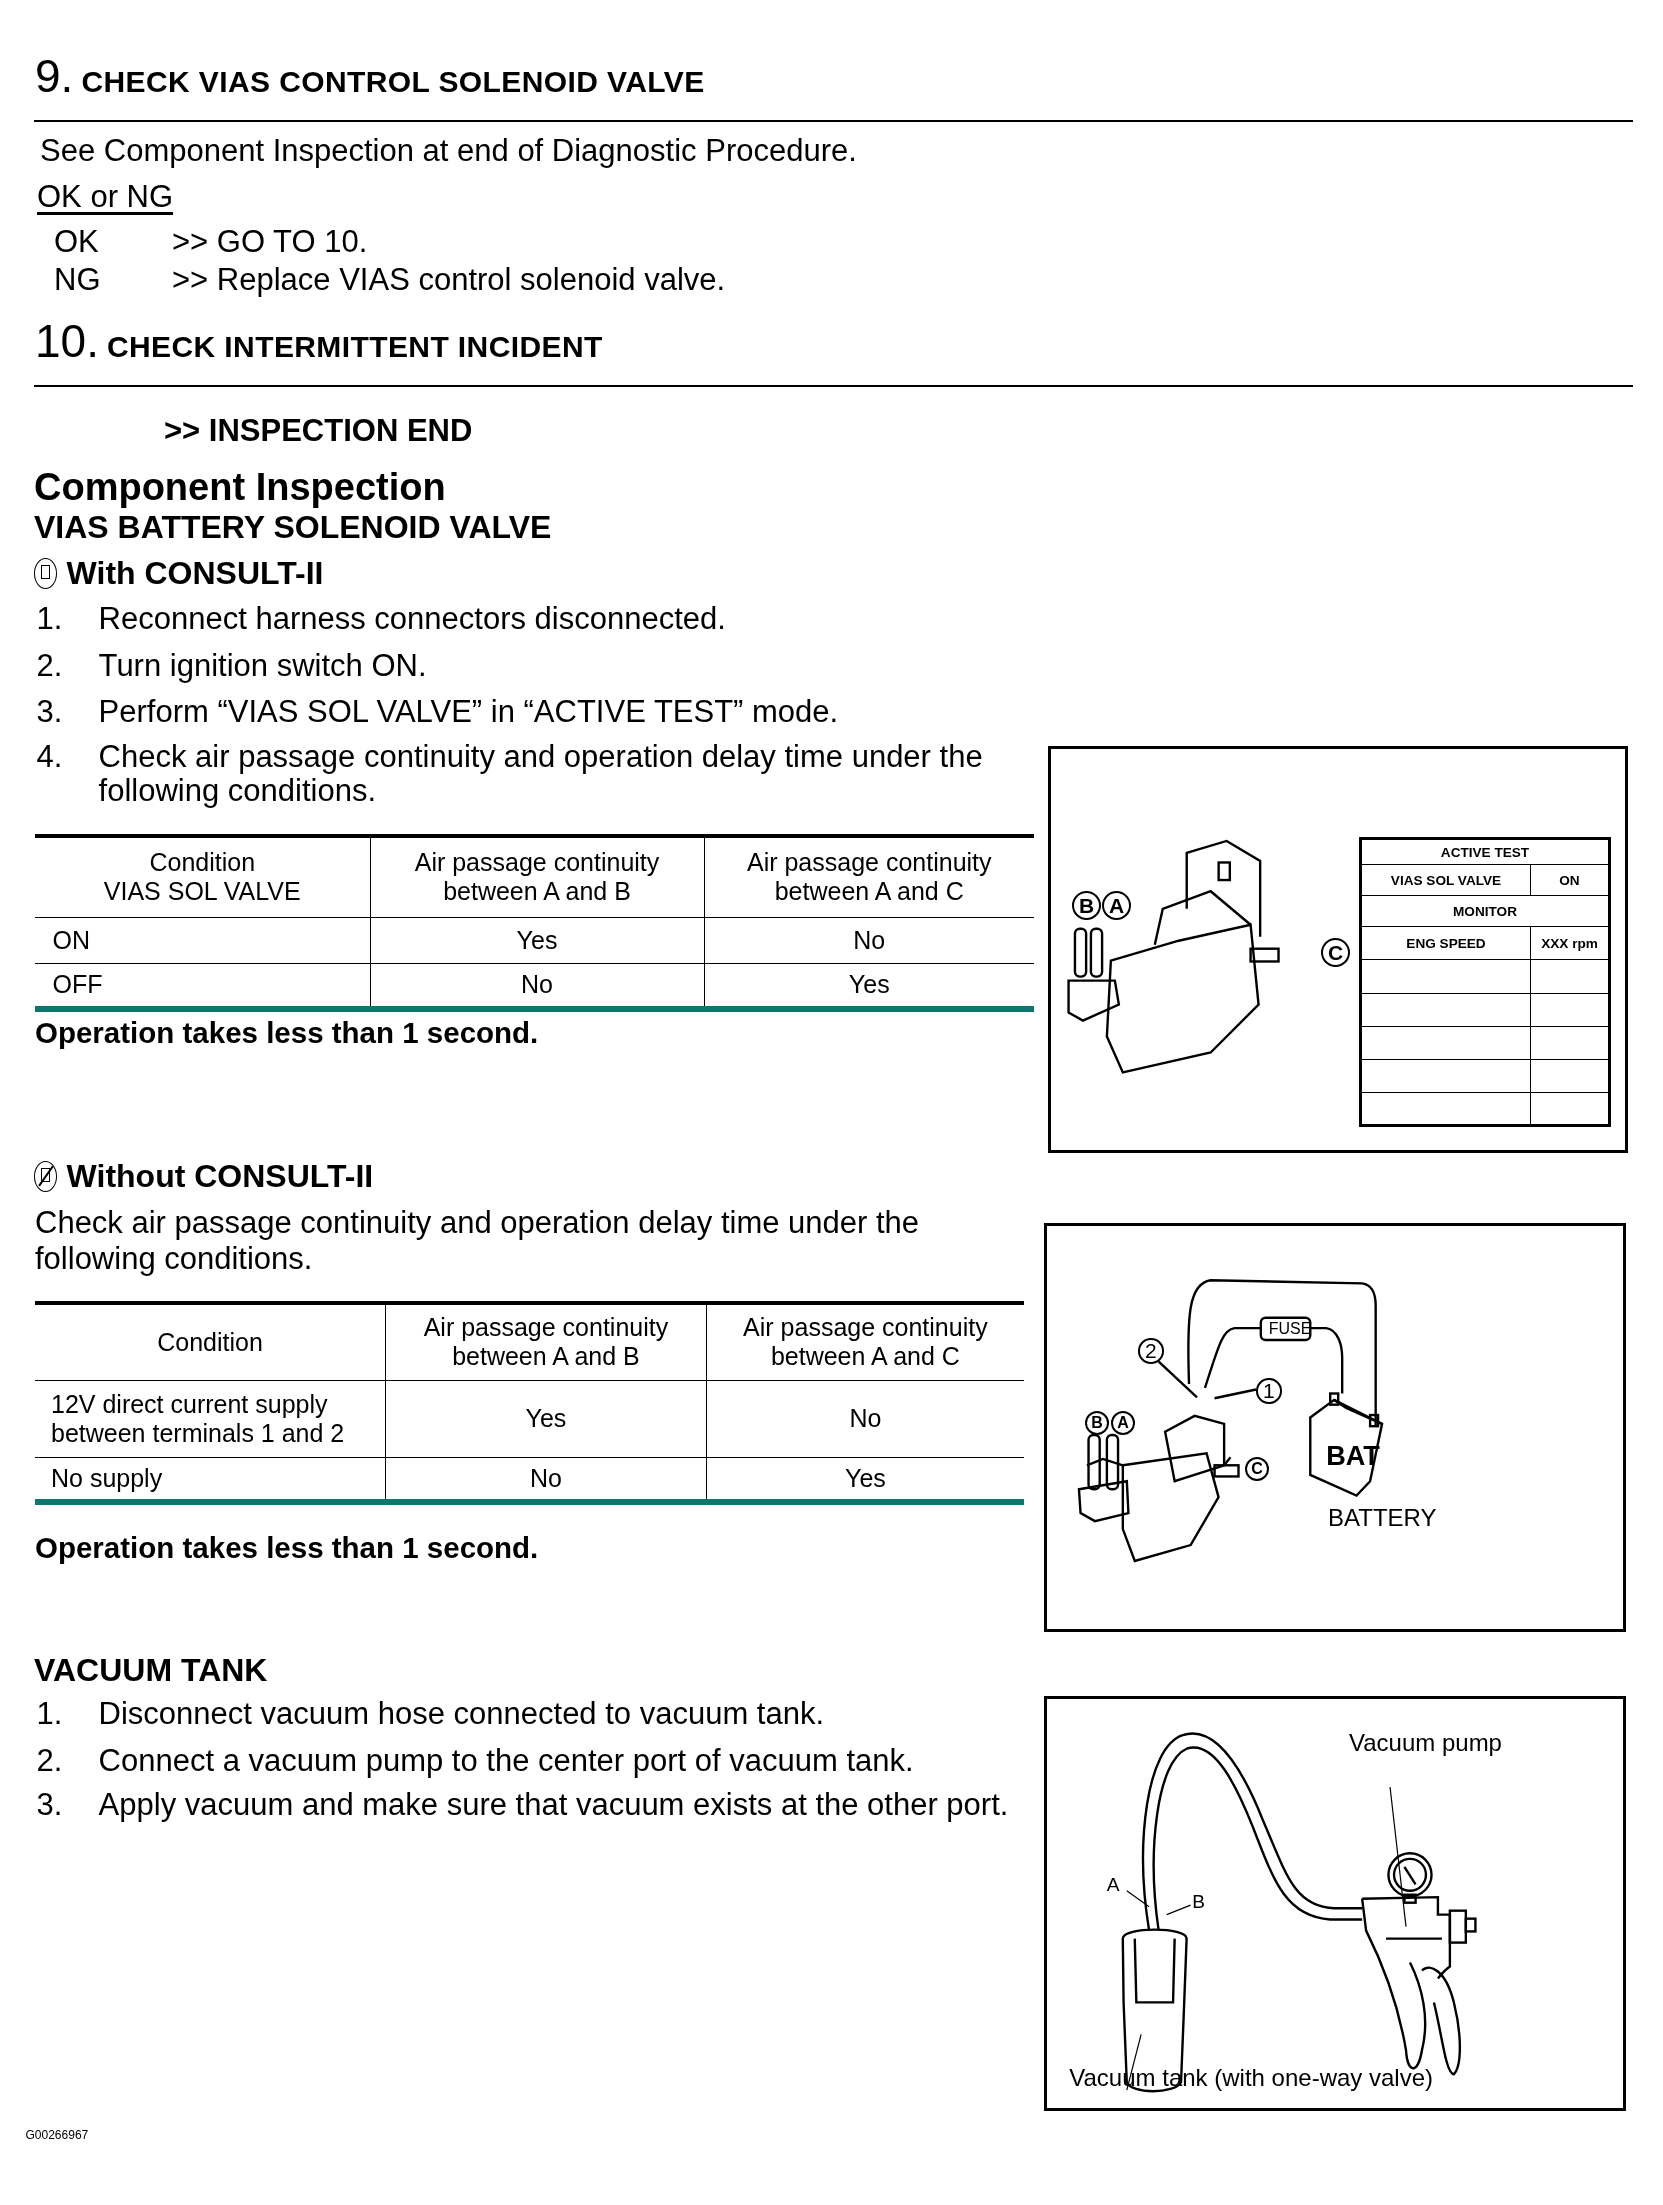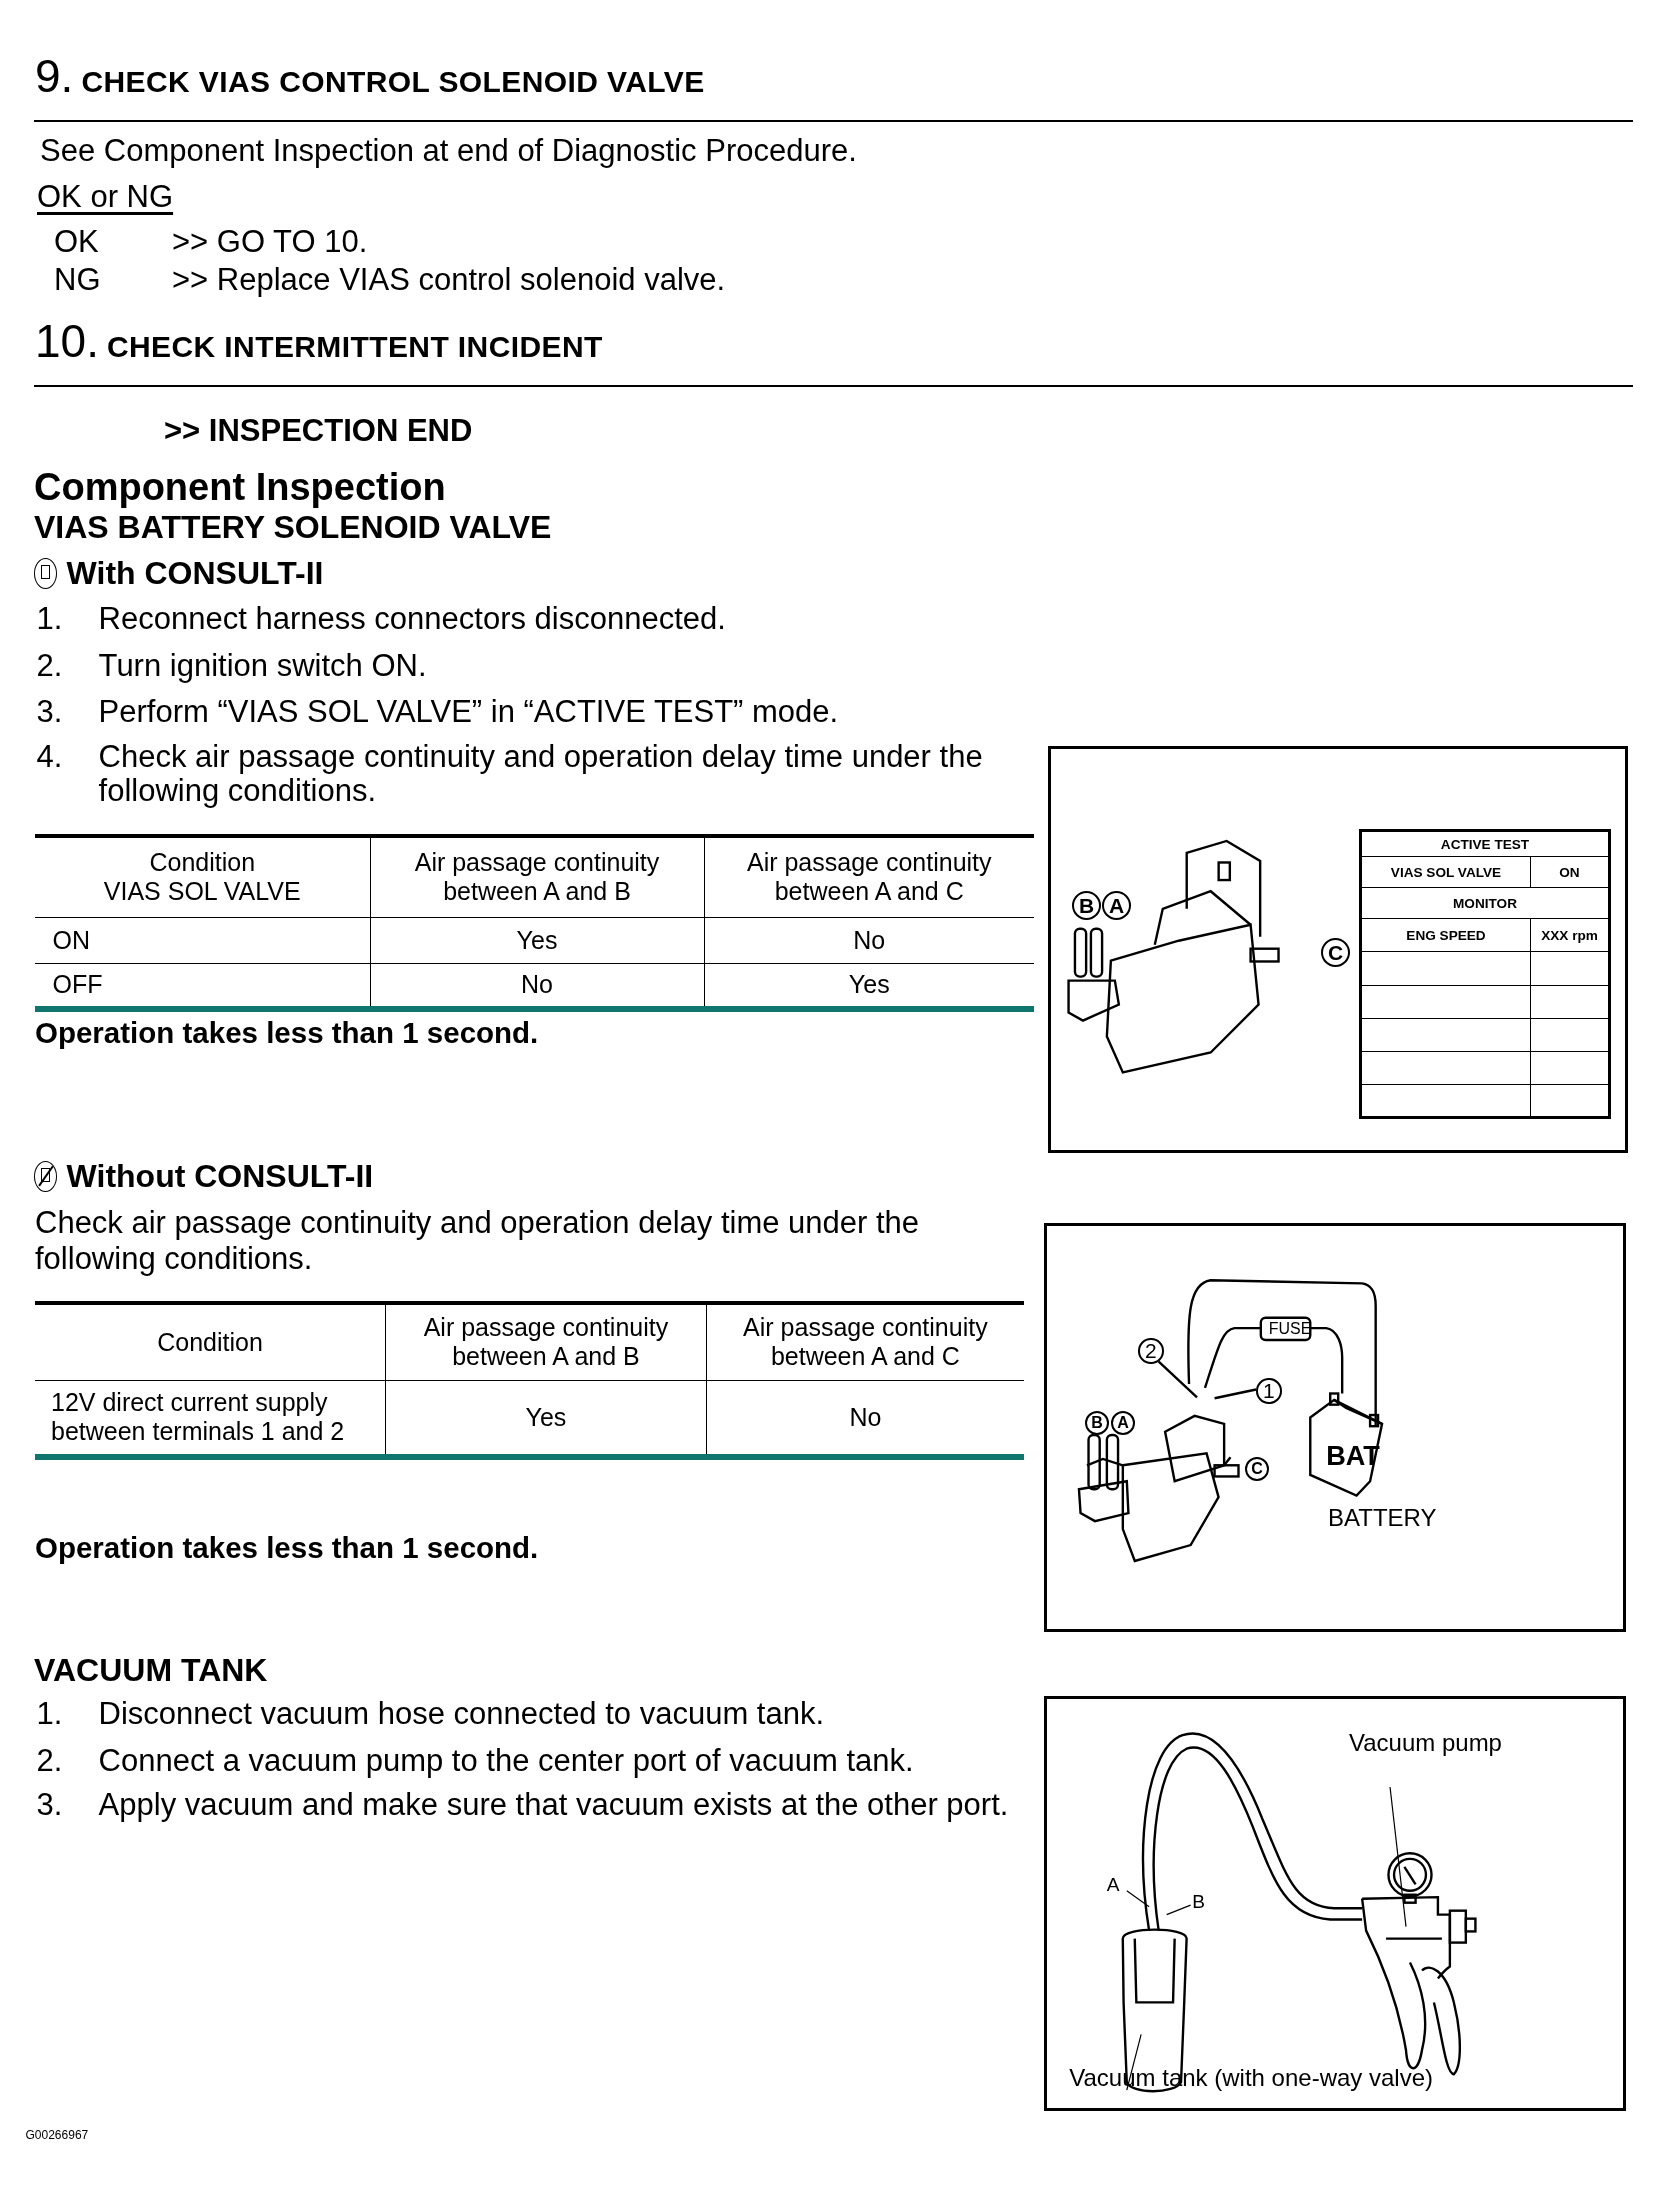--- a/index.html
+++ b/index.html
@@ -126,21 +126,21 @@
       <path d="M75 265 L160 240 L250 220 L260 320 L200 380 L90 405 L70 360 Z"></path>
       <path d="M130 245 L140 200 L200 178 L250 220"></path>
       <path d="M170 200 L170 130 L220 115 L262 140 L262 235"></path>
       <rect x="210" y="142" width="14" height="22"></rect>
       <rect x="250" y="250" width="35" height="16"></rect>
     </g>
   </svg>
   <div class="circ" style="left:21px; top:142px;">B</div>
   <div class="circ" style="left:51px; top:142px;">A</div>
   <div class="circ" style="left:270px; top:189px;">C</div>
-  <table class="ctable" style="left:308px; top:80px; width:252px; height:290px;">
+  <table class="ctable" style="left:308px; top:88px; width:252px; height:290px;">
     <tbody>
         <tr style="height:25.5px;">
           <td colspan="2">ACTIVE TEST</td>
         </tr>
     <tr style="height:30px;">
           <td style="width:152px; border-right:1.6px solid #000;">VIAS SOL VALVE</td>
           <td>ON</td>
         </tr>
     <tr style="height:30px;">
           <td colspan="2">MONITOR</td>
@@ -190,20 +190,25 @@
       <th class="c">Condition</th>
       <th class="c"><span>Air passage continuity</span><br><span>between A and B</span></th>
       <th class="c"><span>Air passage continuity</span><br><span>between A and C</span></th>
     </tr>
   </thead>
   <tbody>
     <tr style="height:77px;">
       <td class="l" style="padding-left:16px;"><span>12V direct current supply</span><br><span>between terminals 1 and 2</span></td>
       <td class="c">Yes</td>
       <td class="c">No</td>
+    </tr>
+    <tr style="height:45px;">
+      <td class="l" style="padding-left:16px;">No supply</td>
+      <td class="c">No</td>
+      <td class="c">Yes</td>
     </tr>
   </tbody>
 </table>
 <div class="abs bold" style="left:35px; top:1531px; font-size:29.5px;">Operation takes less than 1 second.</div>
 
 <div class="abs figbox" style="left:1044px; top:1223px; width:582px; height:409px;">
   <svg width="576" height="402" viewBox="0 0 722 504">
     <g fill="none" stroke="#000" stroke-width="3">
       <path d="M178 198 C175 110 178 72 205 68 L395 72 C410 74 412 90 412 100 L412 250"></path>
       <path d="M198 203 C215 150 220 130 235 128 L268 128"></path>

